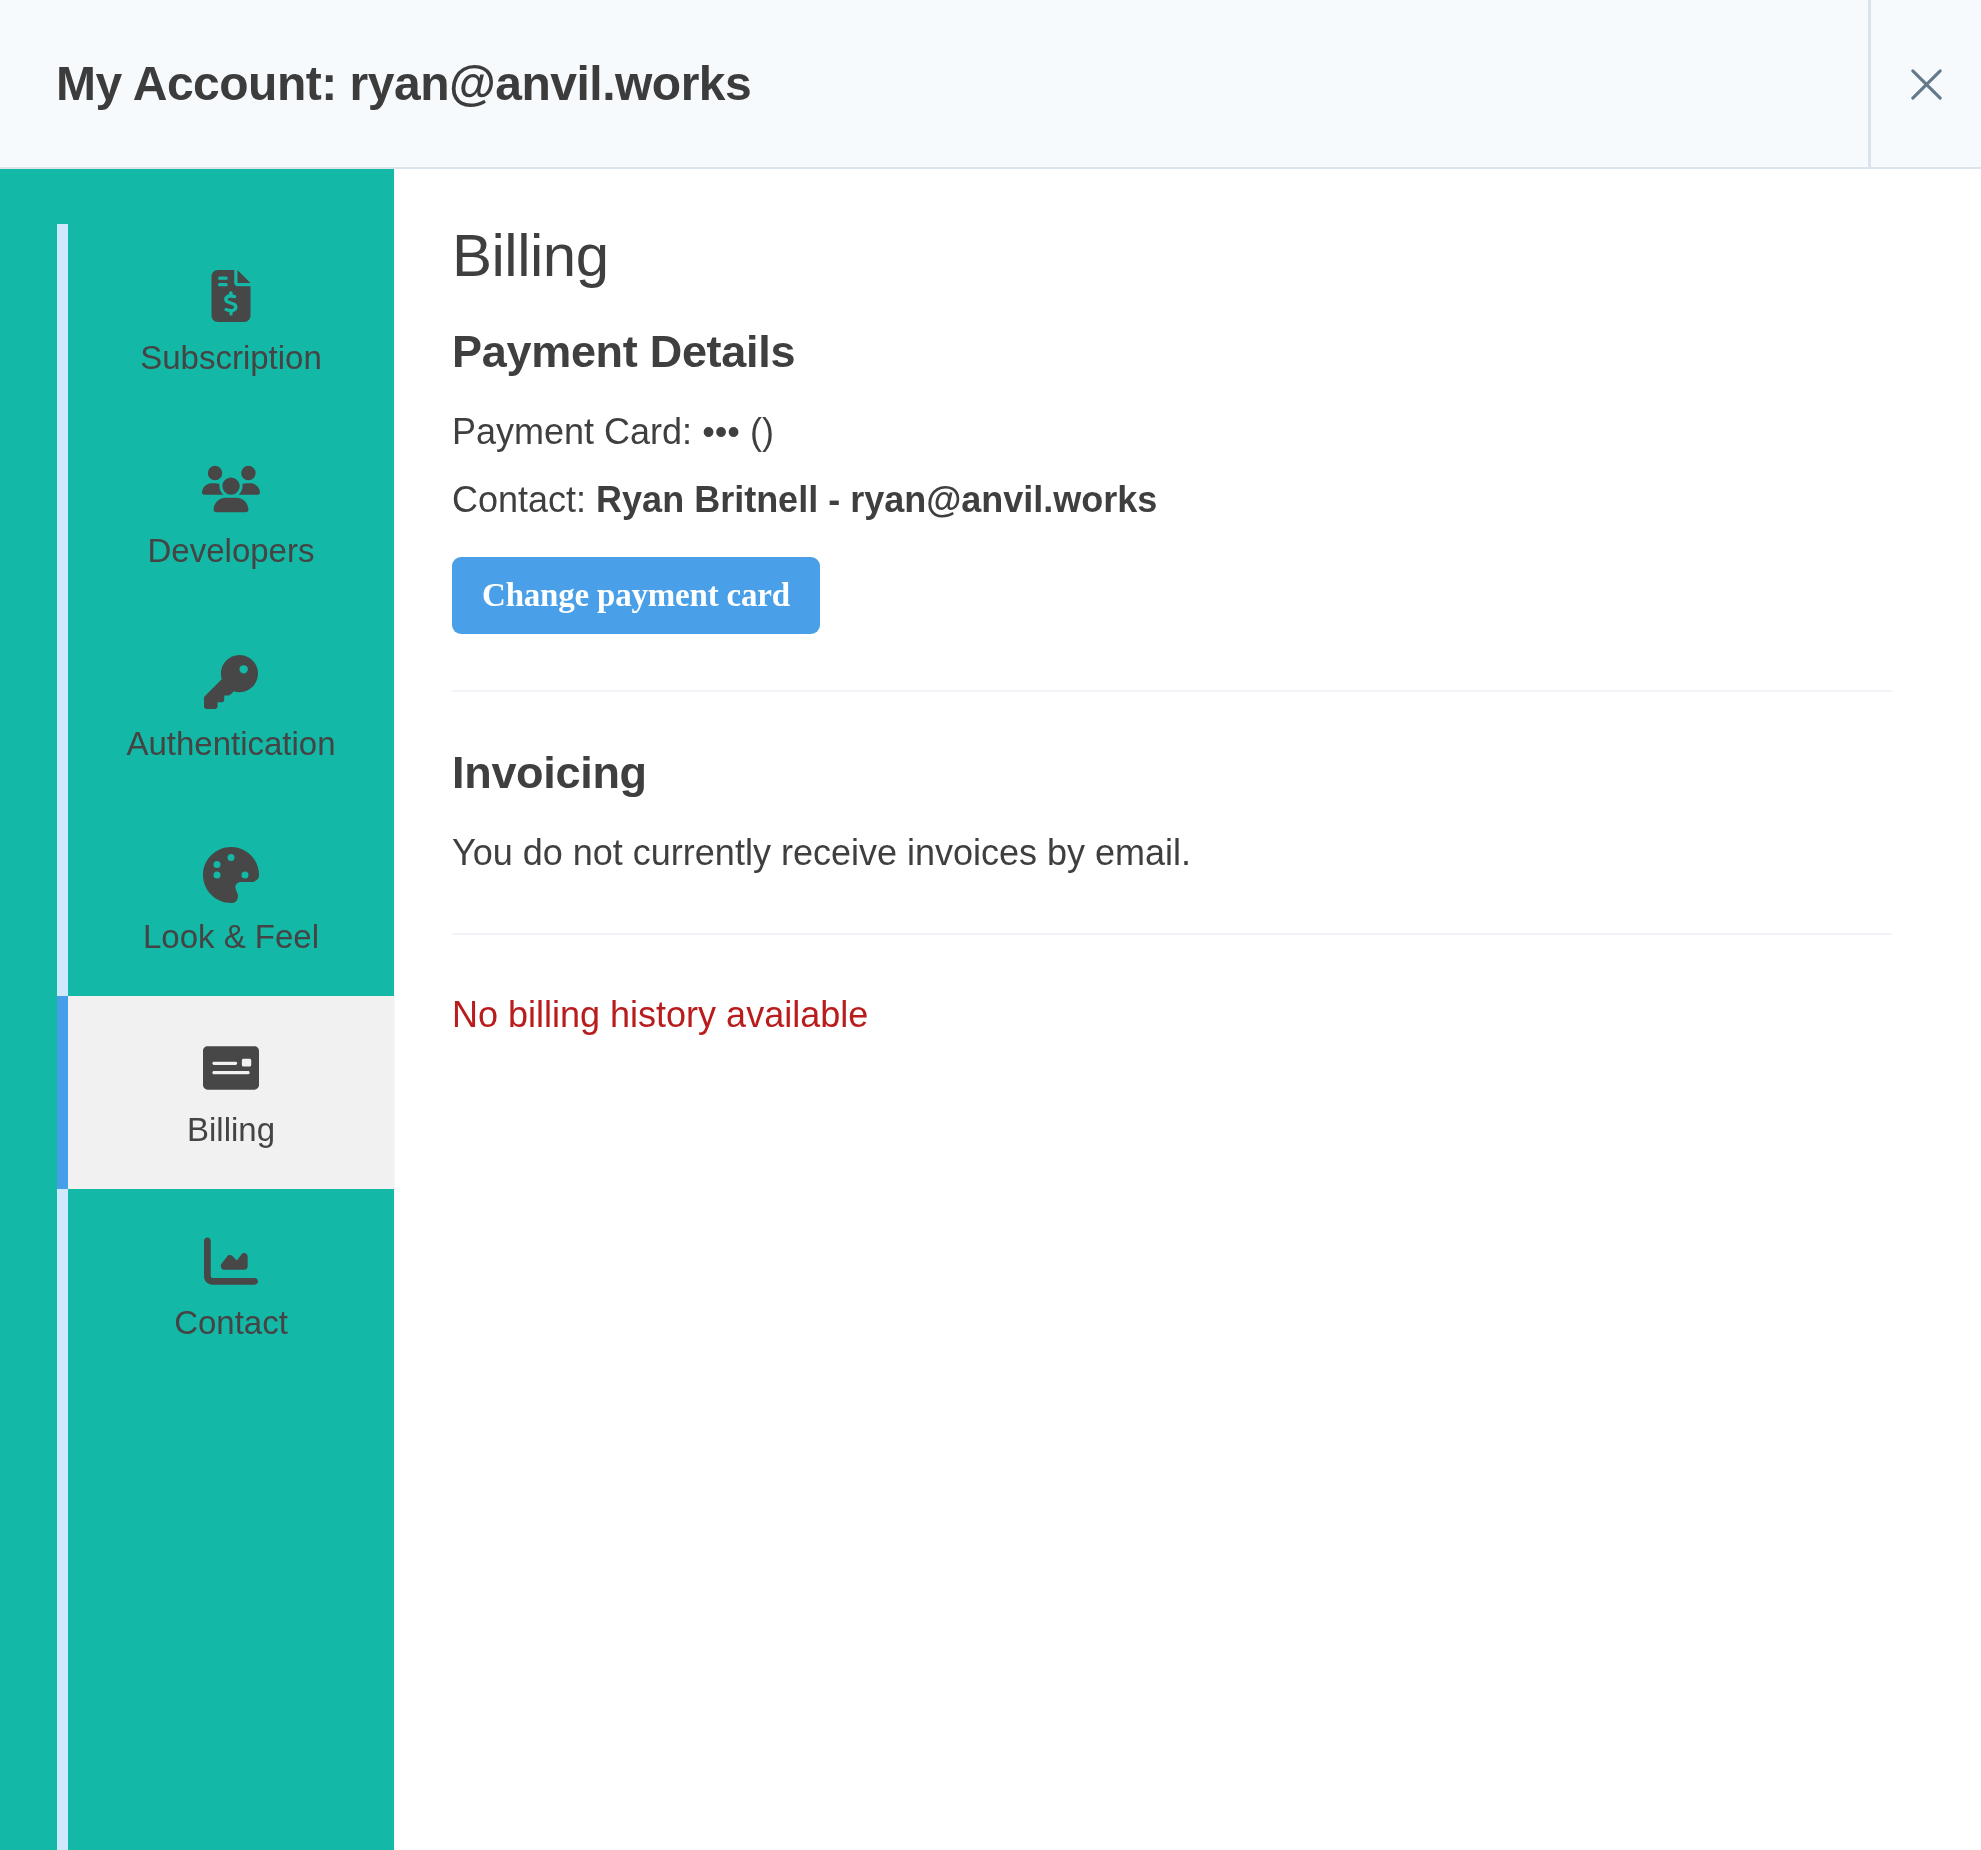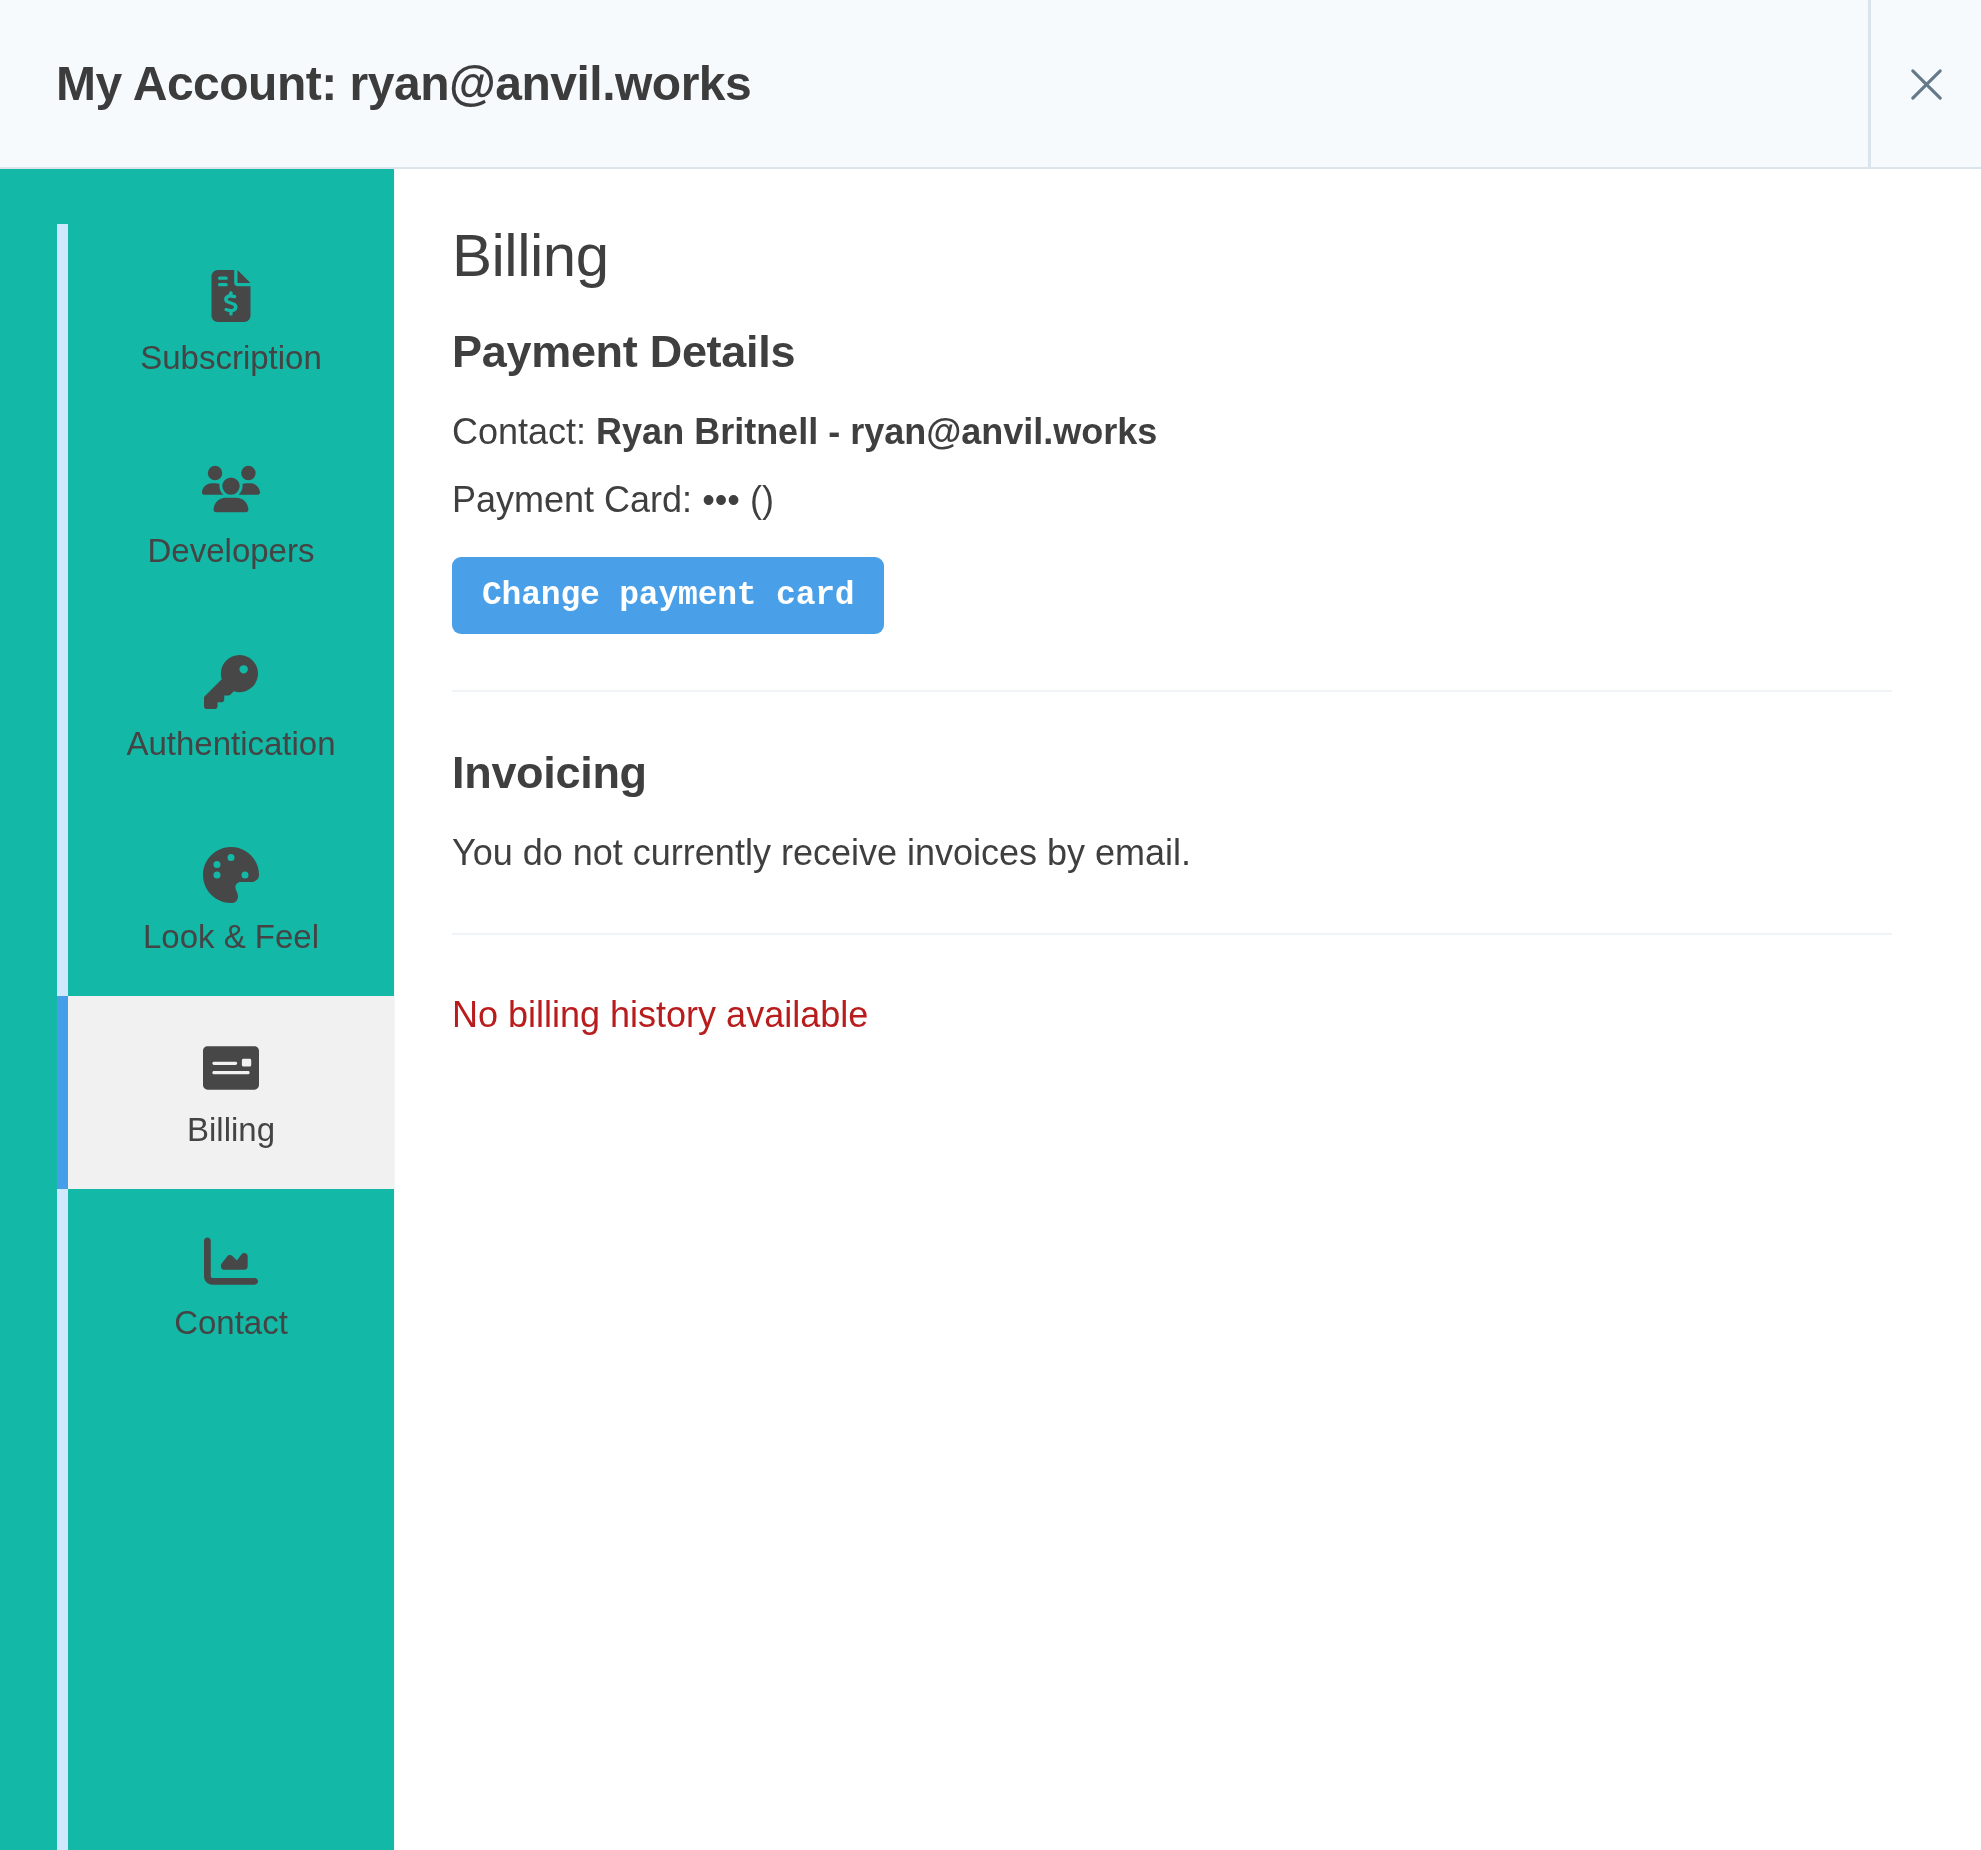--- a/index.html
+++ b/index.html
@@ -170,21 +170,21 @@
     font-size: 36px;
     color: #3f3f3f;
     margin: 0 0 20px 0;
     line-height: 1.35;
   }
   .text-line strong { font-weight: bold; }
   .btn {
     display: inline-block;
     background: #4aa0e8;
     color: #ffffff;
-    font-family: Liberation Mono, monospace;
+    font-family: Liberation Serif, serif;
     font-size: 33px;
     font-weight: bold;
     border: none;
     border-radius: 9px;
     padding: 22px 30px;
     margin-top: 12.7px;
     cursor: pointer;
     line-height: 1;
     letter-spacing: -0.2px;
   }
@@ -284,27 +284,27 @@
     </nav>
 
     <main class="main">
 
       <h1 class="page-title">Billing</h1>
 
       <section class="section-block">
         <h2 class="section-heading">Payment Details</h2>
 
         <p class="text-line">
+          <span>Payment Card:</span>
+          <span>••• ()</span>
+        </p>
+
+        <p class="text-line">
           <span>Contact:</span>
           <strong>Ryan Britnell - ryan@anvil.works</strong>
-        </p>
-
-        <p class="text-line">
-          <span>Payment Card:</span>
-          <span>••• ()</span>
         </p>
 
         <button class="btn">Change payment card</button>
       </section>
 
       <hr class="divider">
 
       <section class="section-block">
         <h2 class="section-heading">Invoicing</h2>
         <p class="text-line">You do not currently receive invoices by email.</p>

